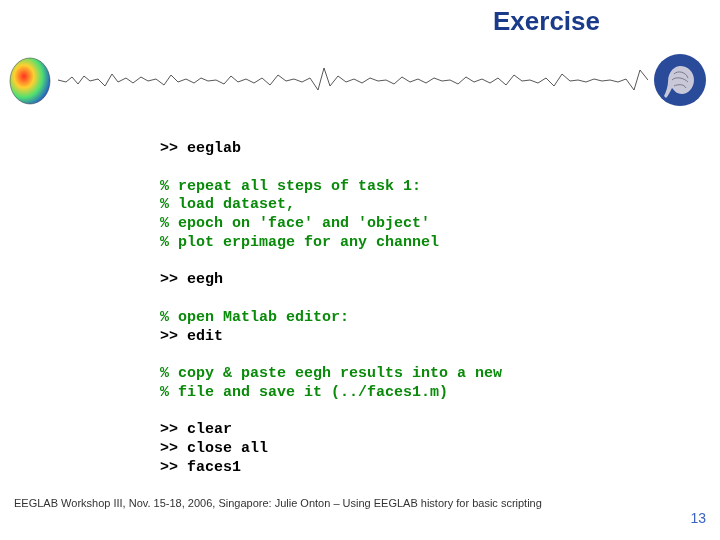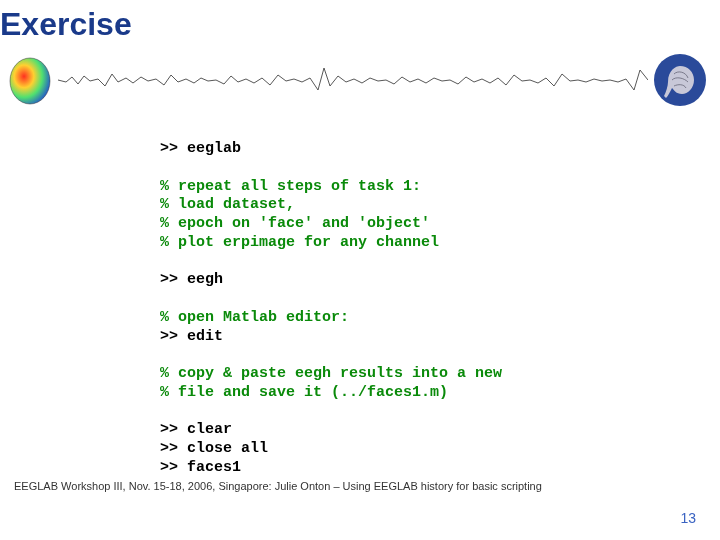--- a/index.html
+++ b/index.html
@@ -15,23 +15,23 @@
   .slide {
     width: 720px;
     height: 540px;
     position: relative;
   }
   .title {
     position: absolute;
     top: 6px;
     left: 0;
     width: 600px;
-    text-align: left;
+    text-align: right;
     color: #1a3a8a;
-    font-size: 32px;
+    font-size: 26px;
     font-weight: bold;
   }
   .head-icon {
     position: absolute;
     top: 56px;
     left: 8px;
     width: 44px;
     height: 50px;
   }
   .brain-logo {
@@ -57,26 +57,26 @@
     font-weight: bold;
     line-height: 1.25;
     white-space: pre;
   }
   .code .cmd { color: #000; }
   .code .cmt { color: #0a8a0a; }
   .footer {
     position: absolute;
     bottom: 14px;
     left: 14px;
-    right: 24px;
+    right: 14px;
     font-size: 11px;
     color: #333;
     display: flex;
     justify-content: space-between;
-    align-items: flex-start;
+    align-items: center;
   }
   .footer .pg {
     color: #3a63c2;
     font-size: 14px;
     margin-top: 30px;
   }
 </style>
 </head>
 <body>
 

